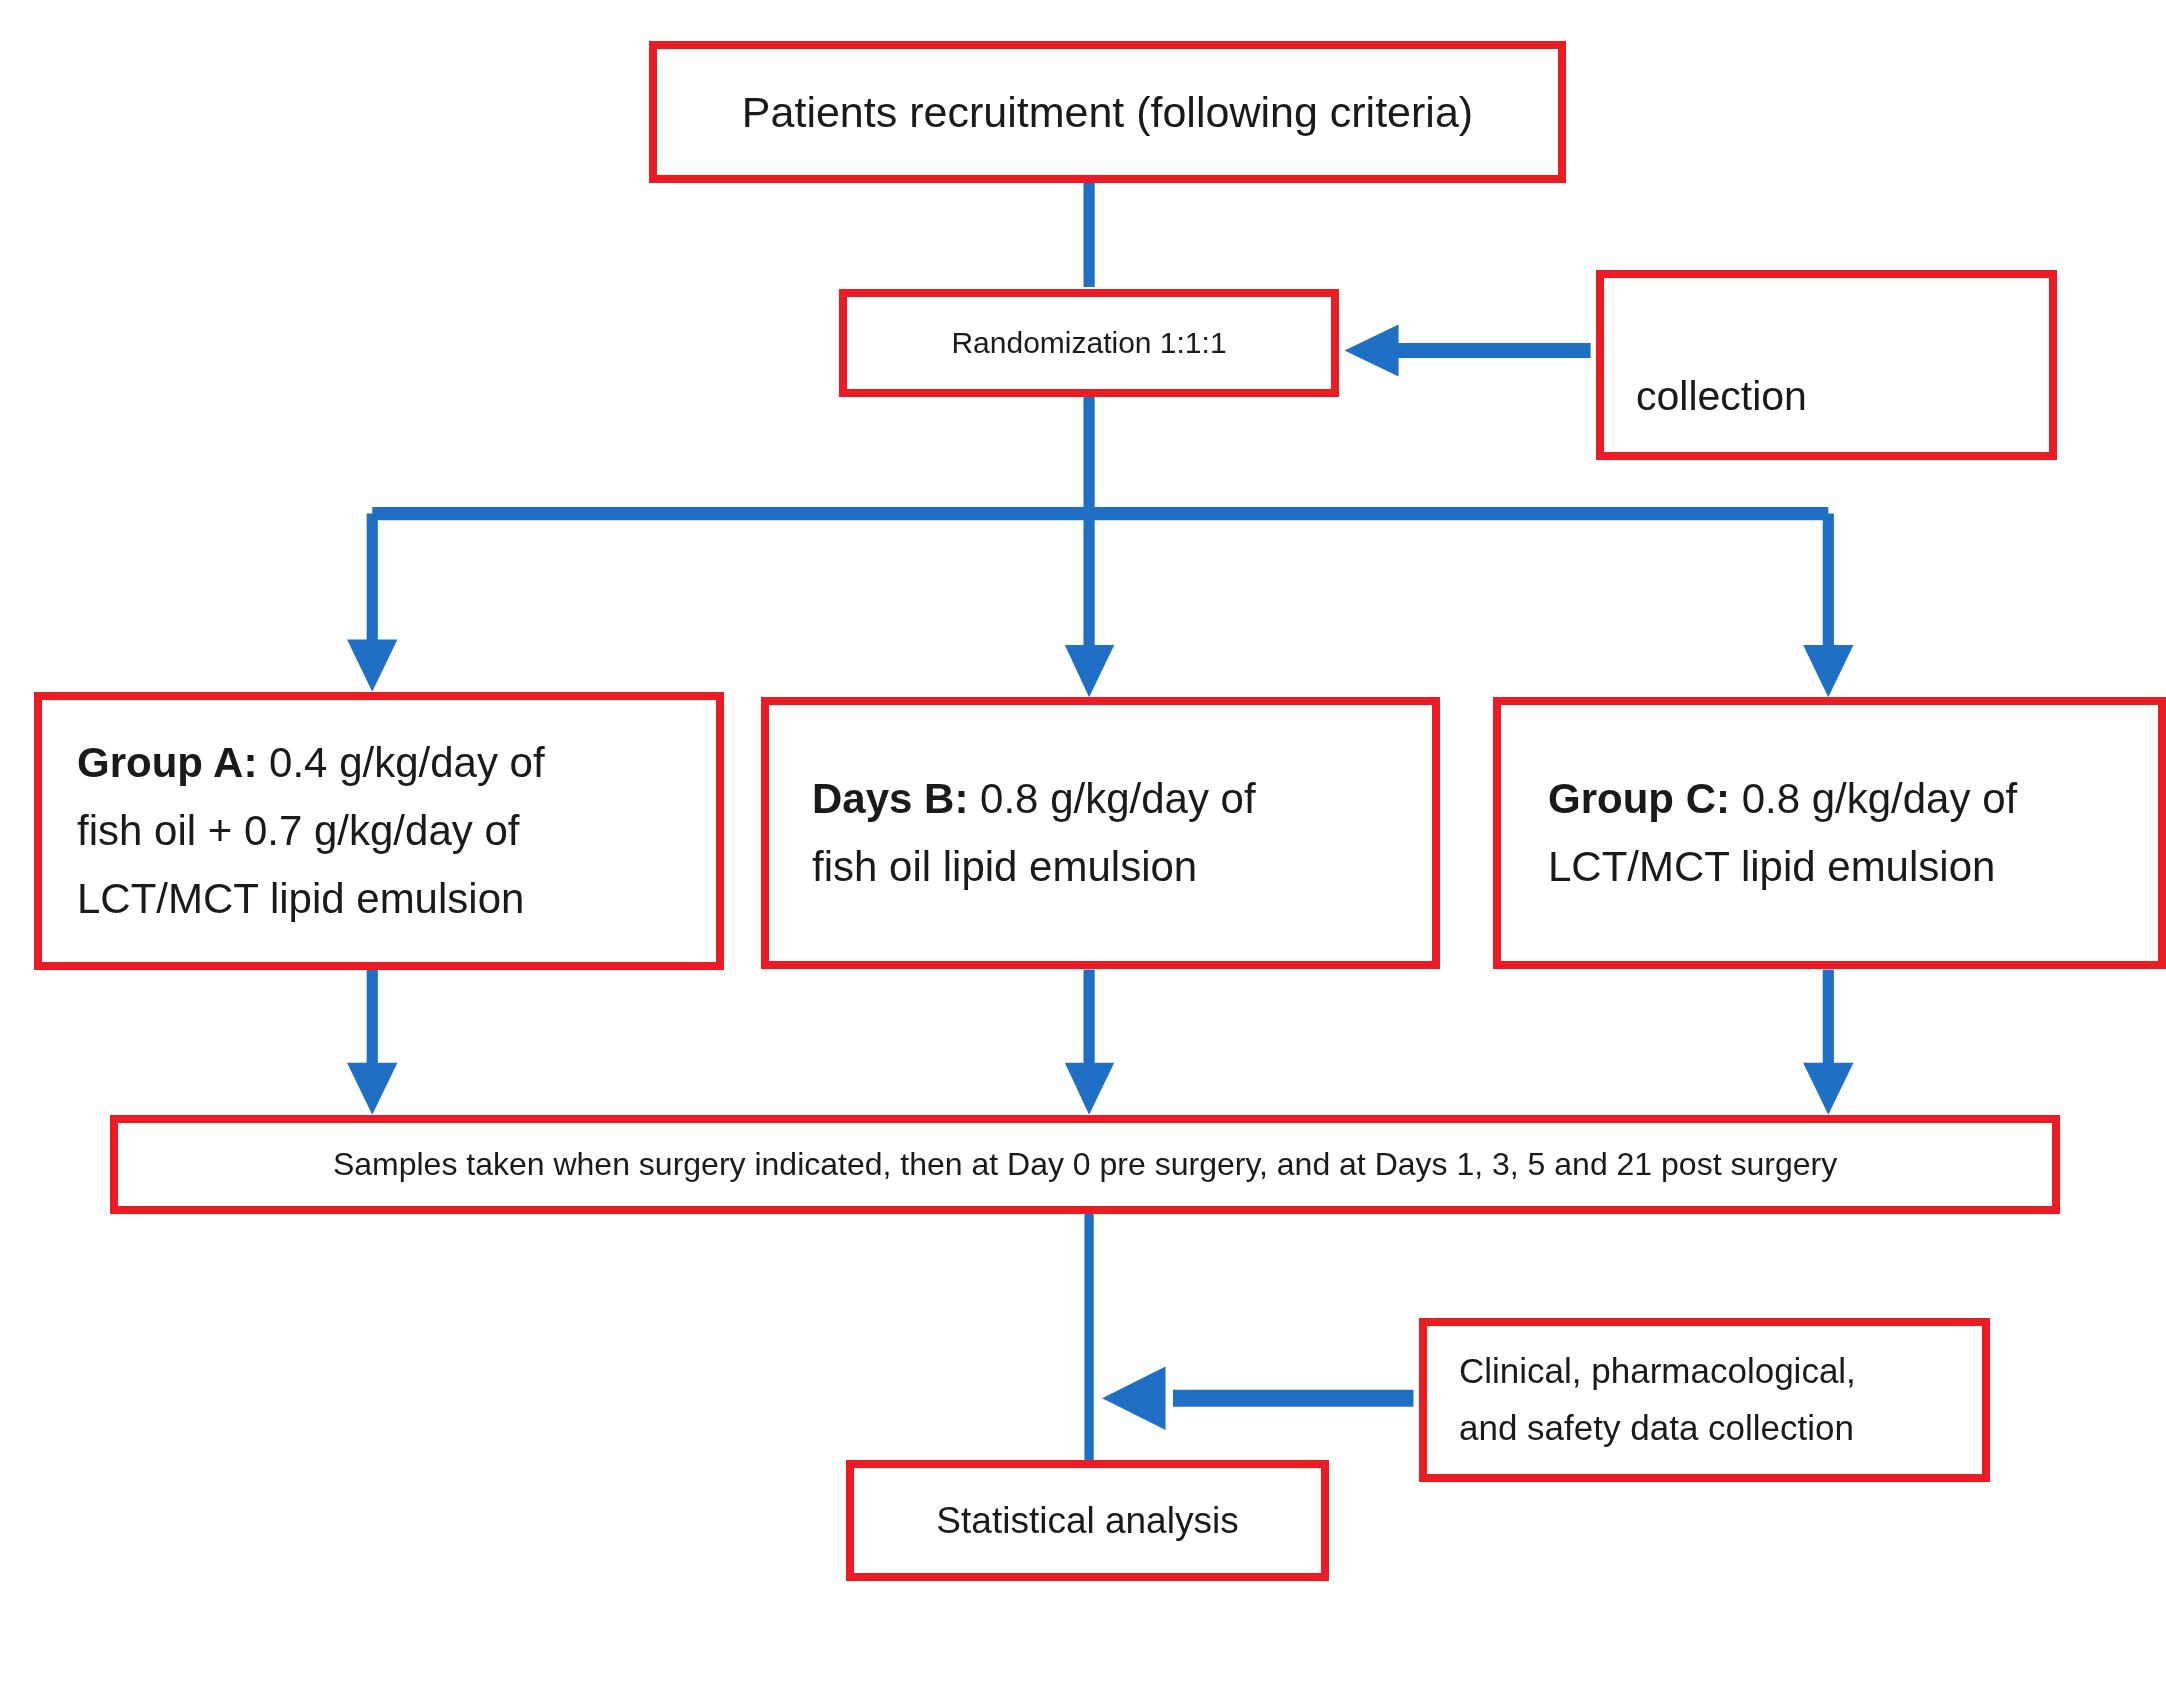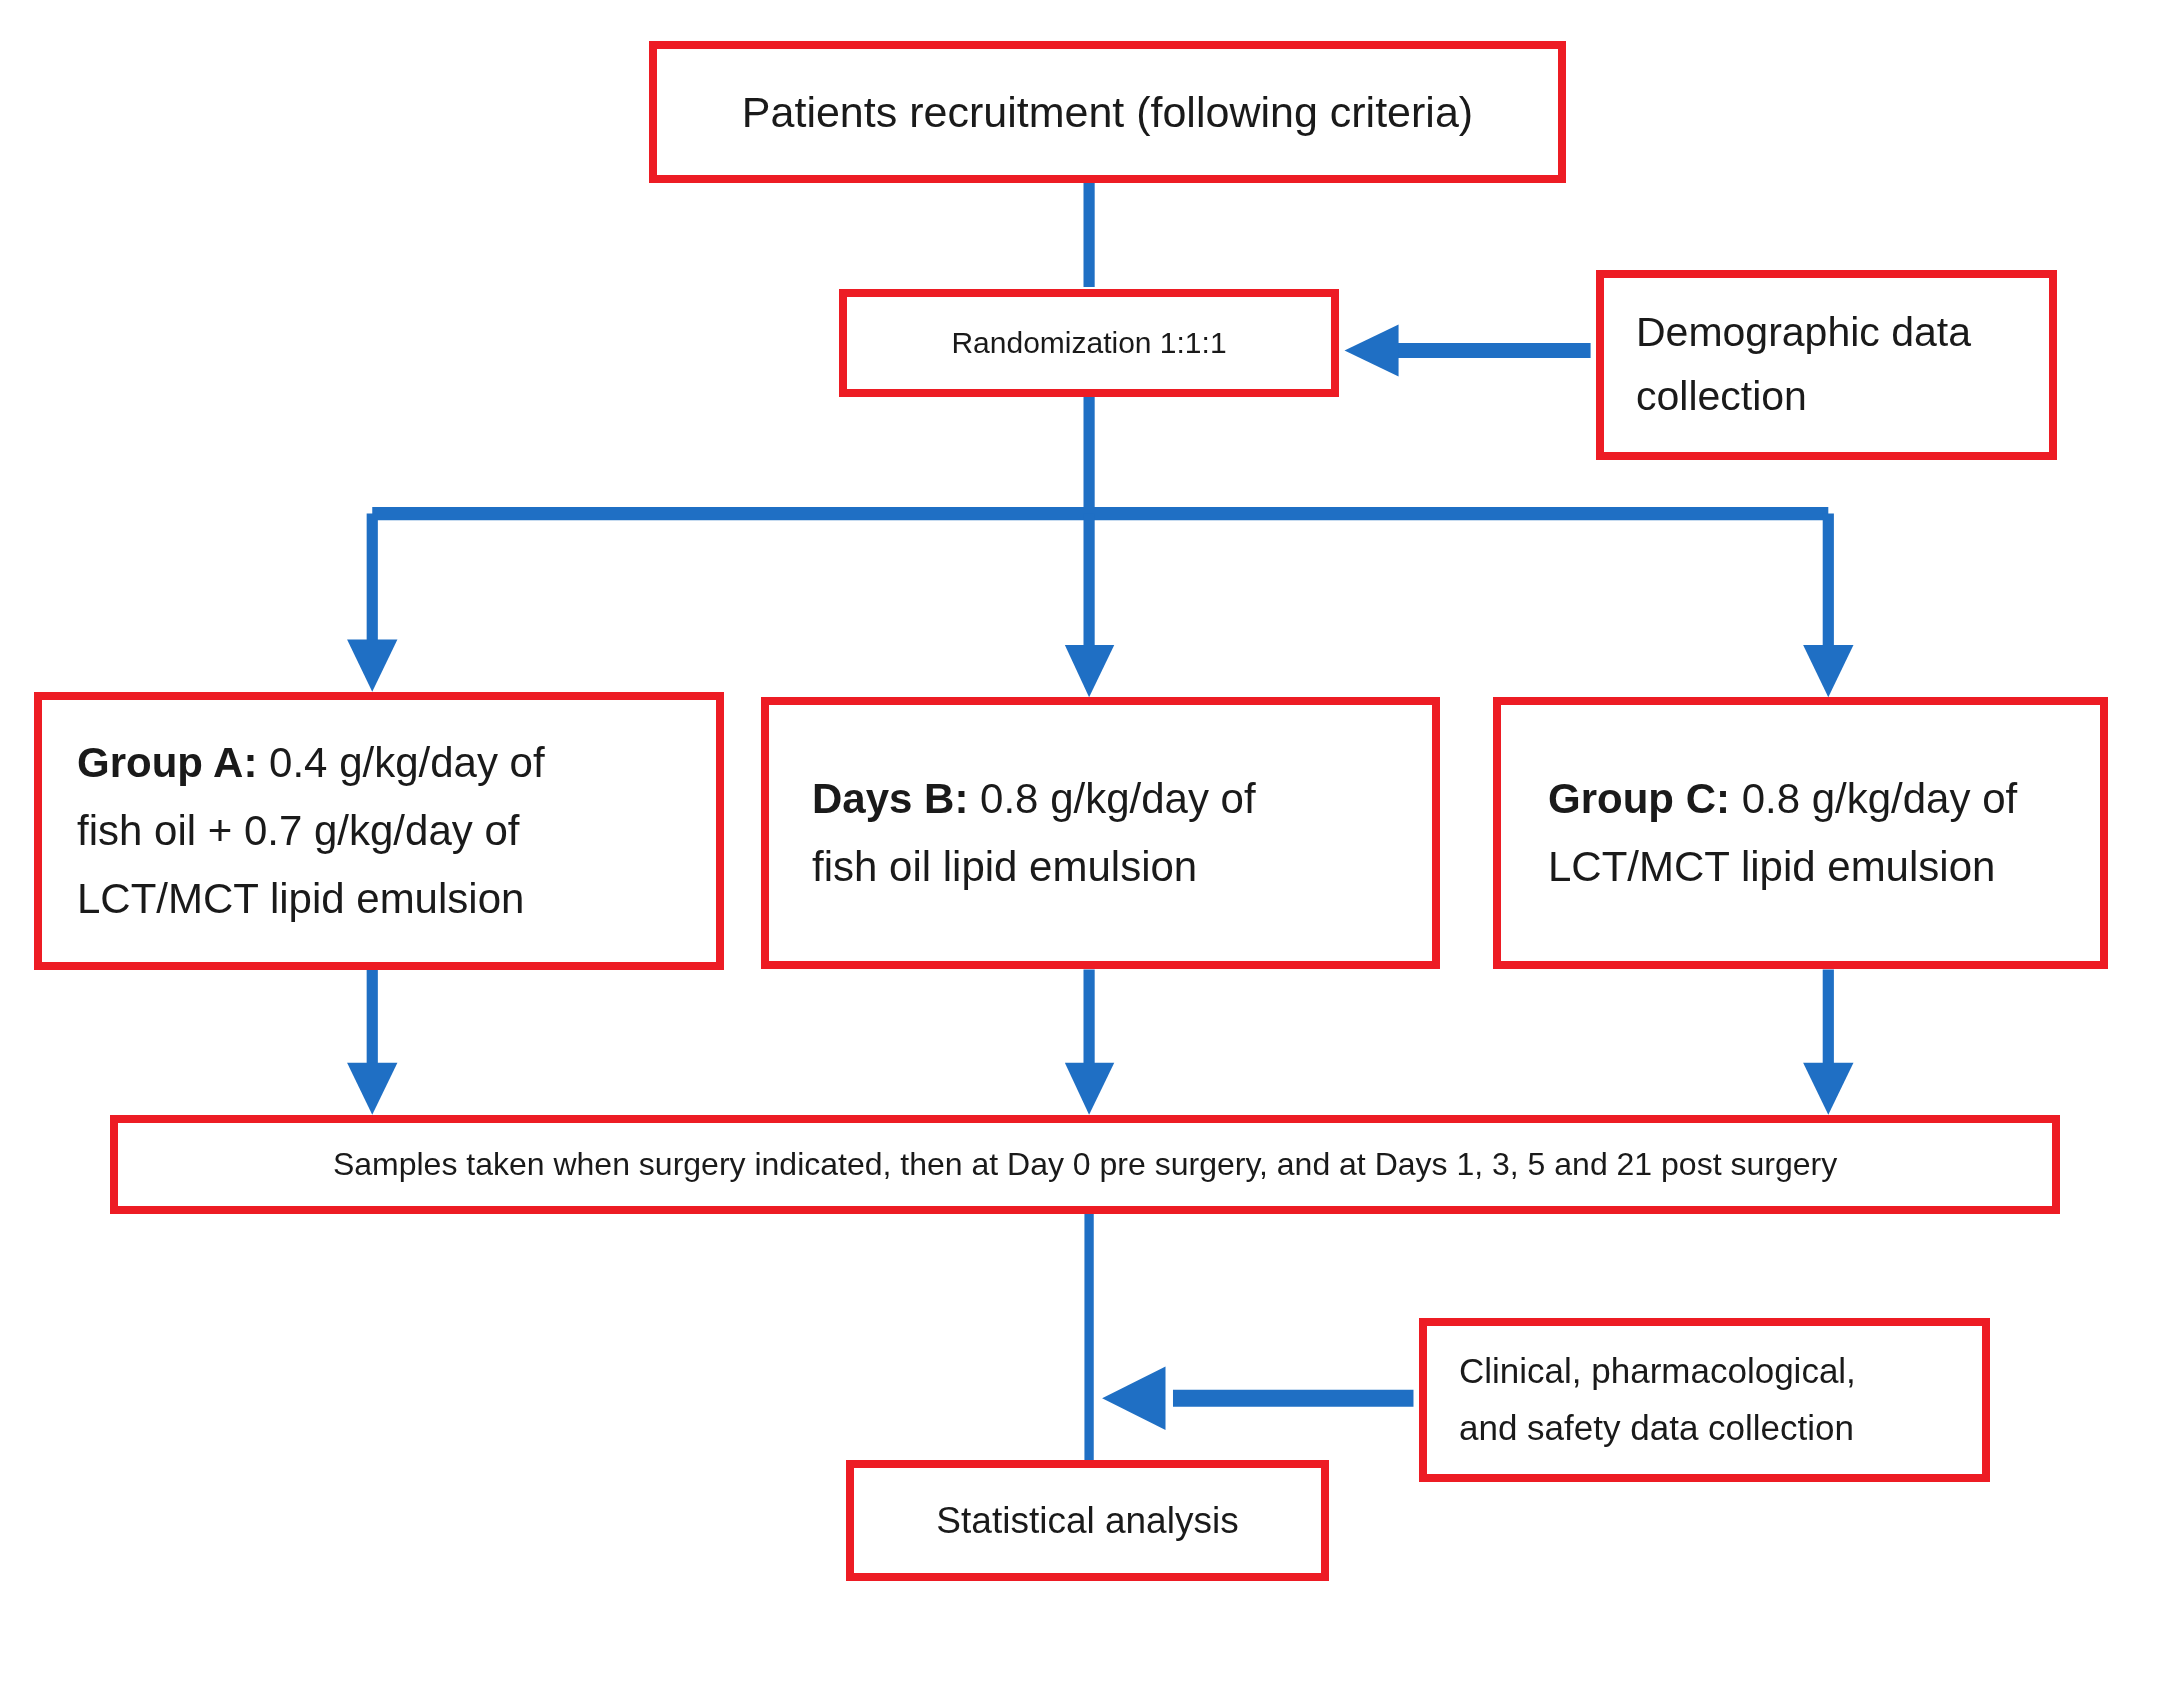--- a/index.html
+++ b/index.html
@@ -61,21 +61,21 @@
 
   #n-group-a {
     left: 34px; top: 692px; width: 690px; height: 278px;
     padding: 0 35px;
   }
   #n-group-b {
     left: 761px; top: 697px; width: 679px; height: 272px;
     padding: 0 43px;
   }
   #n-group-c {
-    left: 1493px; top: 697px; width: 615px; height: 272px;
+    left: 1493px; top: 697px; width: 673px; height: 272px;
     padding: 0 47px;
   }
   .group .txt {
     text-align: left;
     font-size: 42px;
     line-height: 1.62;
   }
   .group .txt b { font-weight: bold; }
 
   #n-samples {
@@ -187,21 +187,21 @@
   <div class="node" id="n-recruitment">
     <div class="txt">Patients recruitment (following criteria)</div>
   </div>
 
   <div class="node" id="n-randomization">
     <div class="txt">Randomization 1:1:1</div>
   </div>
 
   <div class="node" id="n-demographic">
     <div class="txt">
-      <span>Demographic data</span><br>
+      <br>
       <span>collection</span>
     </div>
   </div>
 
   <div class="node group" id="n-group-a">
     <div class="txt">
       <b>Group A:</b><span> 0.4 g/kg/day of</span><br>
       <span>fish oil + 0.7 g/kg/day of</span><br>
       <span>LCT/MCT lipid emulsion</span>
     </div>

